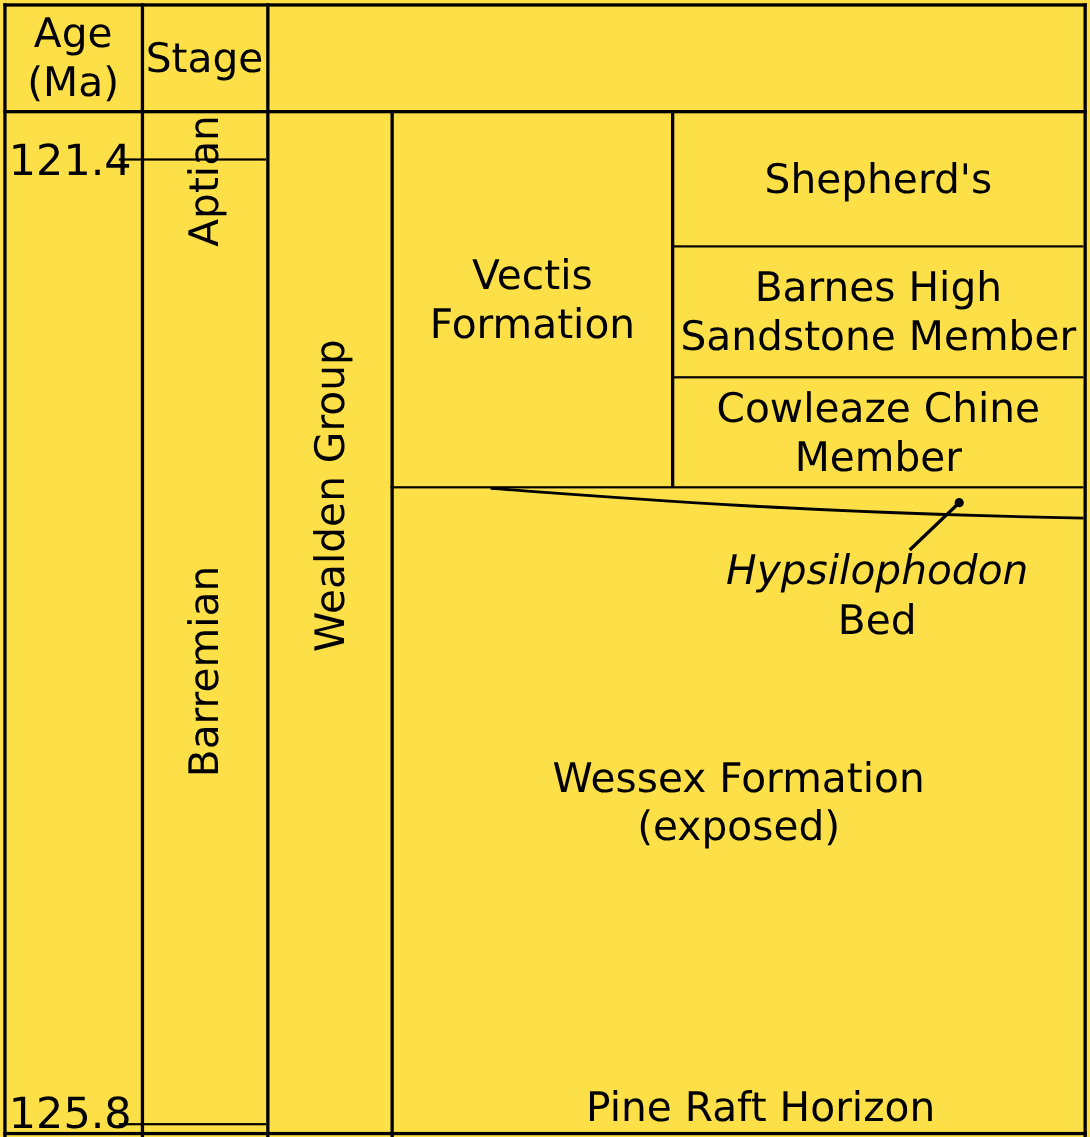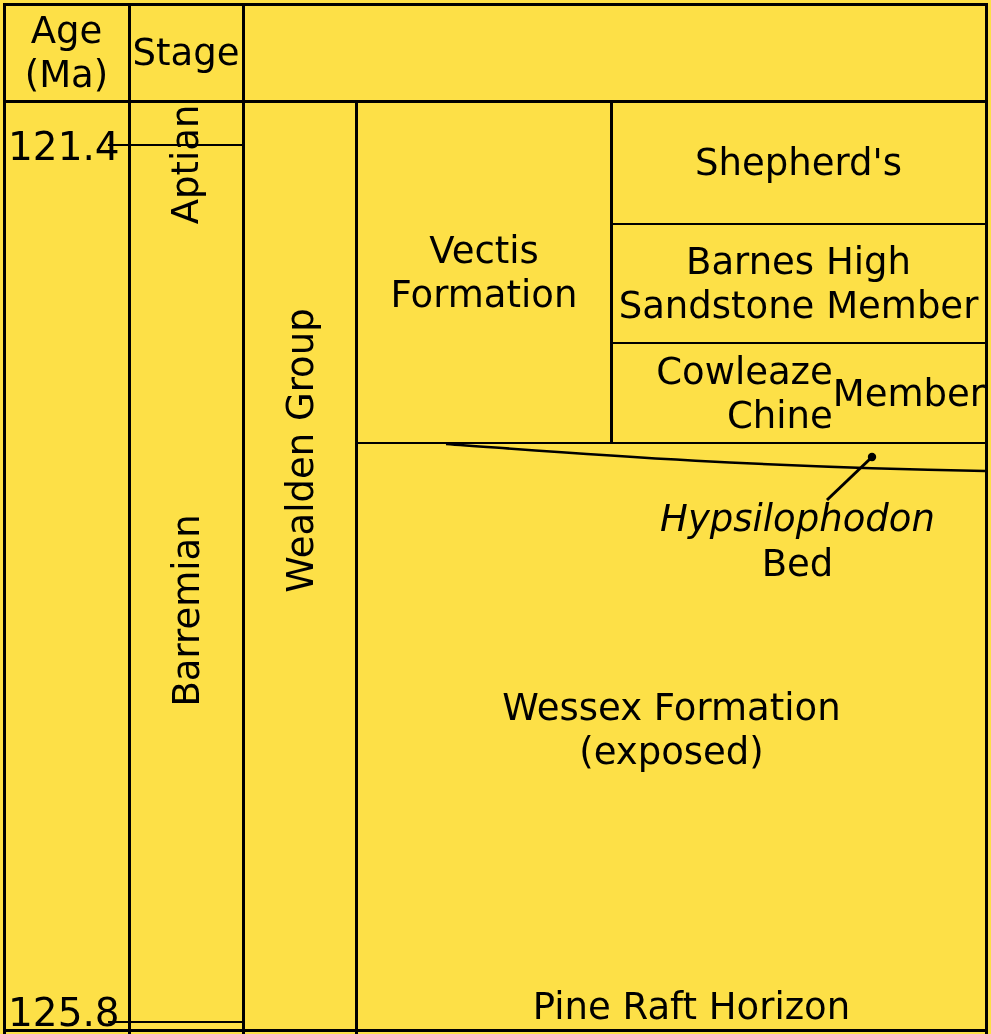--- a/index.html
+++ b/index.html
@@ -143,21 +143,21 @@
 
   <div class="cell" style="left:612px; top:103px; width:373px; height:120px; flex-direction:column;">
     <span>Shepherd's</span>
   </div>
 
   <div class="cell" style="left:612px; top:225px; width:373px; height:117px; flex-direction:column;">
     <span>Barnes High</span>
     <span>Sandstone Member</span>
   </div>
 
-  <div class="cell" style="left:612px; top:344px; width:373px; height:99px; flex-direction:row;text-align:right;">
+  <div class="cell" style="left:612px; top:344px; width:373px; height:99px; flex-direction:column;">
     <span>Cowleaze Chine</span>
     <span>Member</span>
   </div>
 
   <div class="ln-h thin" style="left:355px; top:442px; width:630px;"></div>
 
   <div class="cell" style="left:358px; top:660px; width:627px; height:140px; flex-direction:column;">
     <span>Wessex Formation</span>
     <span>(exposed)</span>
   </div>

